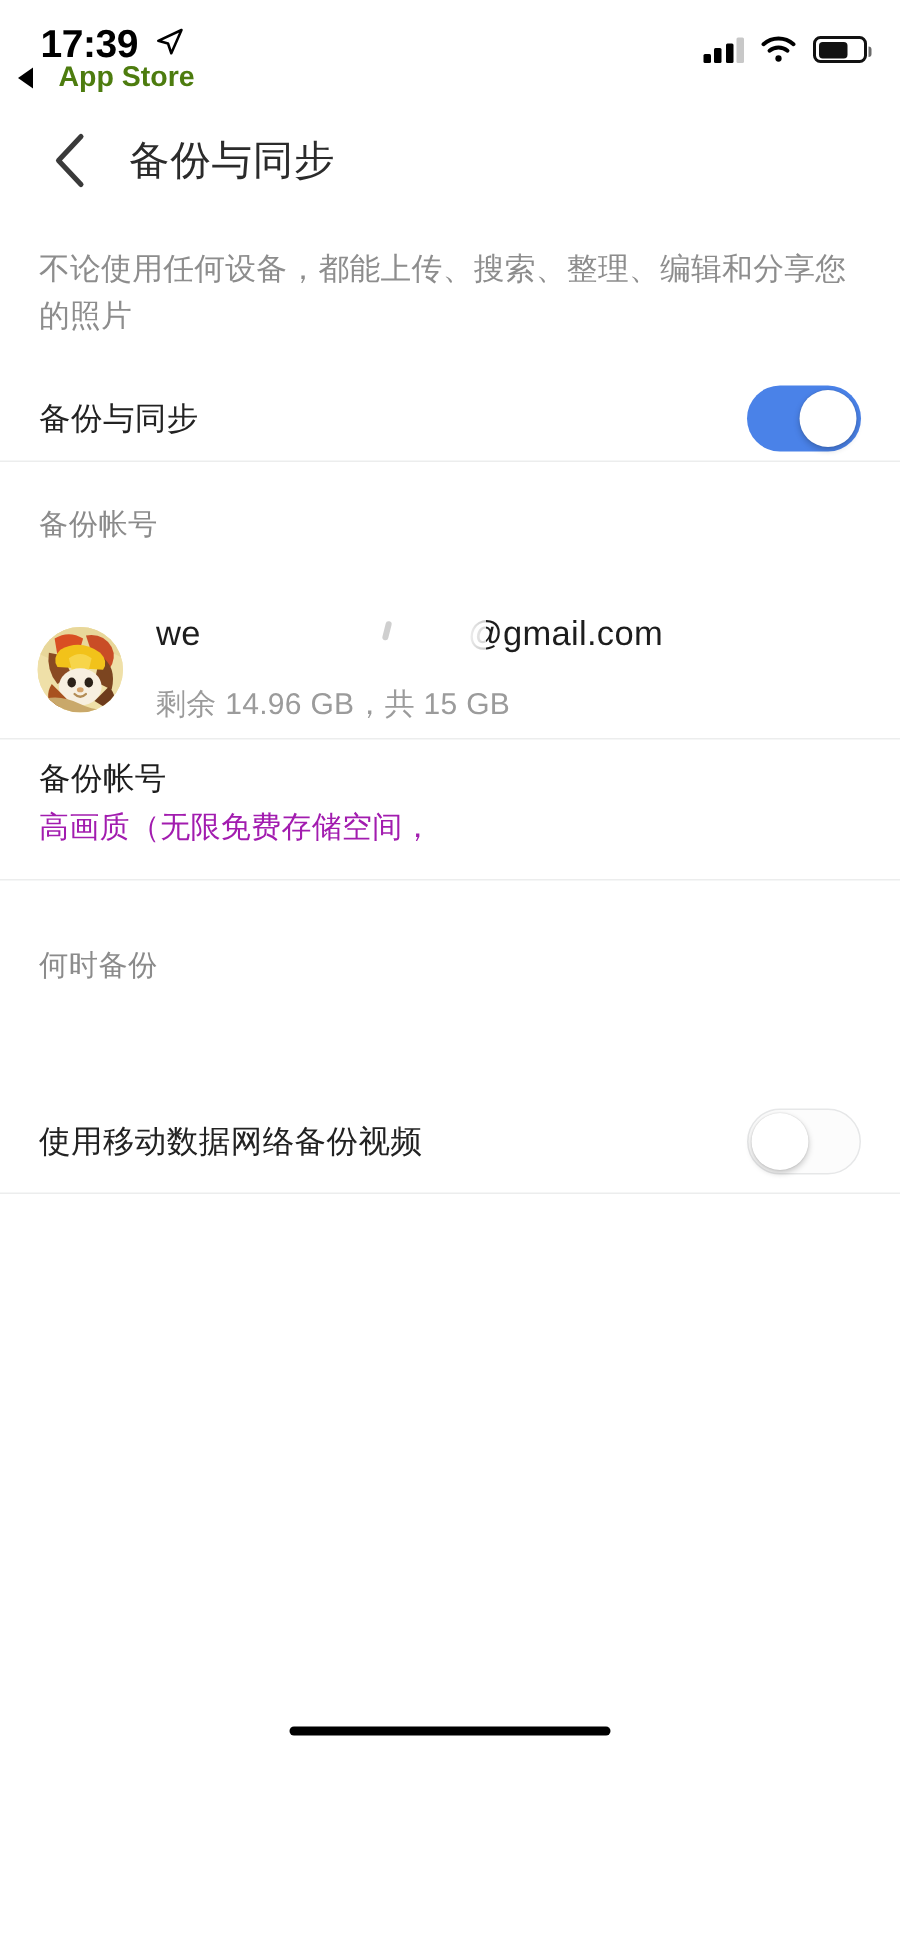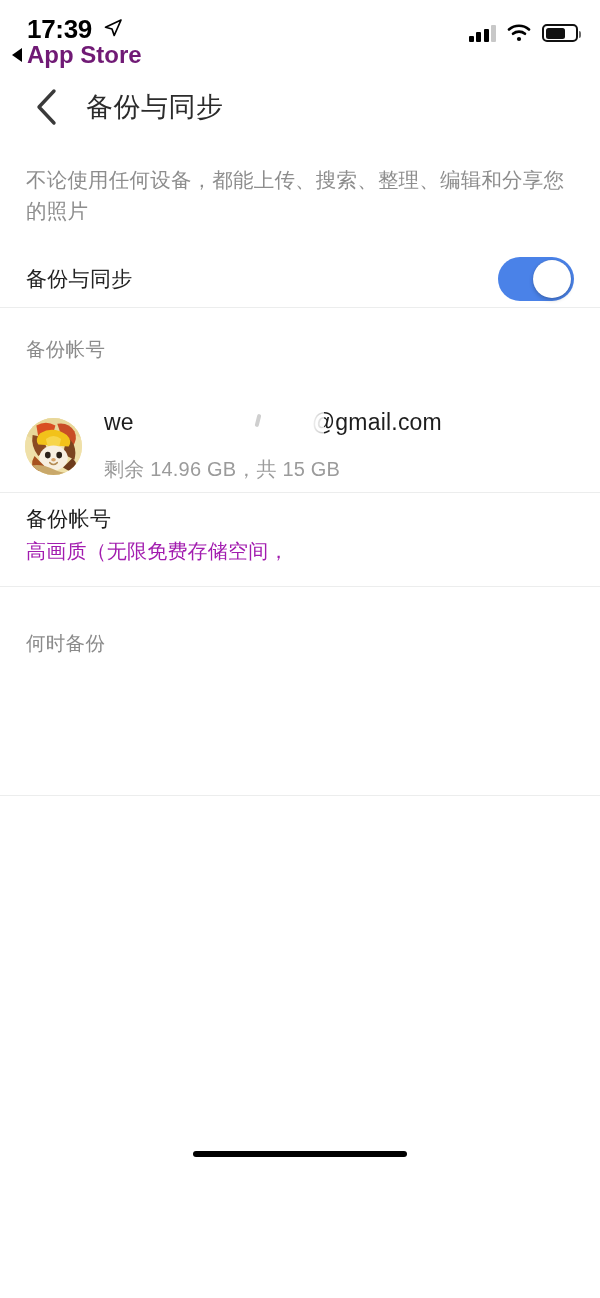--- a/index.html
+++ b/index.html
@@ -37,26 +37,26 @@
     letter-spacing: -0.3px;
   }
   .loc-arrow {
     position: absolute;
     left: 103px; top: 18px;
     width: 20px; height: 20px;
   }
   .back-app {
     position: absolute;
     left: 12px; top: 41px;
-    font-size: 24px;
+    font-size: 19px;
     font-weight: bold;
-    color: #701a75;
-    display: flex;
-    align-items: center;
-    gap: 5px;
+    color: #4d7c0f;
+    display: flex;
+    align-items: center;
+    gap: 17px;
   }
   .back-tri {
     width: 0; height: 0;
     border-top: 7px solid transparent;
     border-bottom: 7px solid transparent;
     border-right: 10px solid #000;
     display: inline-block;
   }
   .status-right {
     position: absolute;
@@ -374,18 +374,24 @@
     <div class="upload-title">备份帐号</div>
     <div class="upload-sub">高画质（无限免费存储空间，</div>
     <span class="upload-fade"></span>
   </div>
 
   <div class="divider" style="top:586px;"></div>
 
   <div class="section-head" style="top:630px;">何时备份</div>
 
 
+  <div class="row" style="top:733px; height:56px;">
+    <span class="row-label">使用移动数据网络备份视频</span>
+    <span class="toggle off">
+      <span class="knob"></span>
+    </span>
+  </div>
 
   <div class="divider" style="top:795px;"></div>
 
   <div class="home-indicator"></div>
 
 </div>
 
 </body></html>

